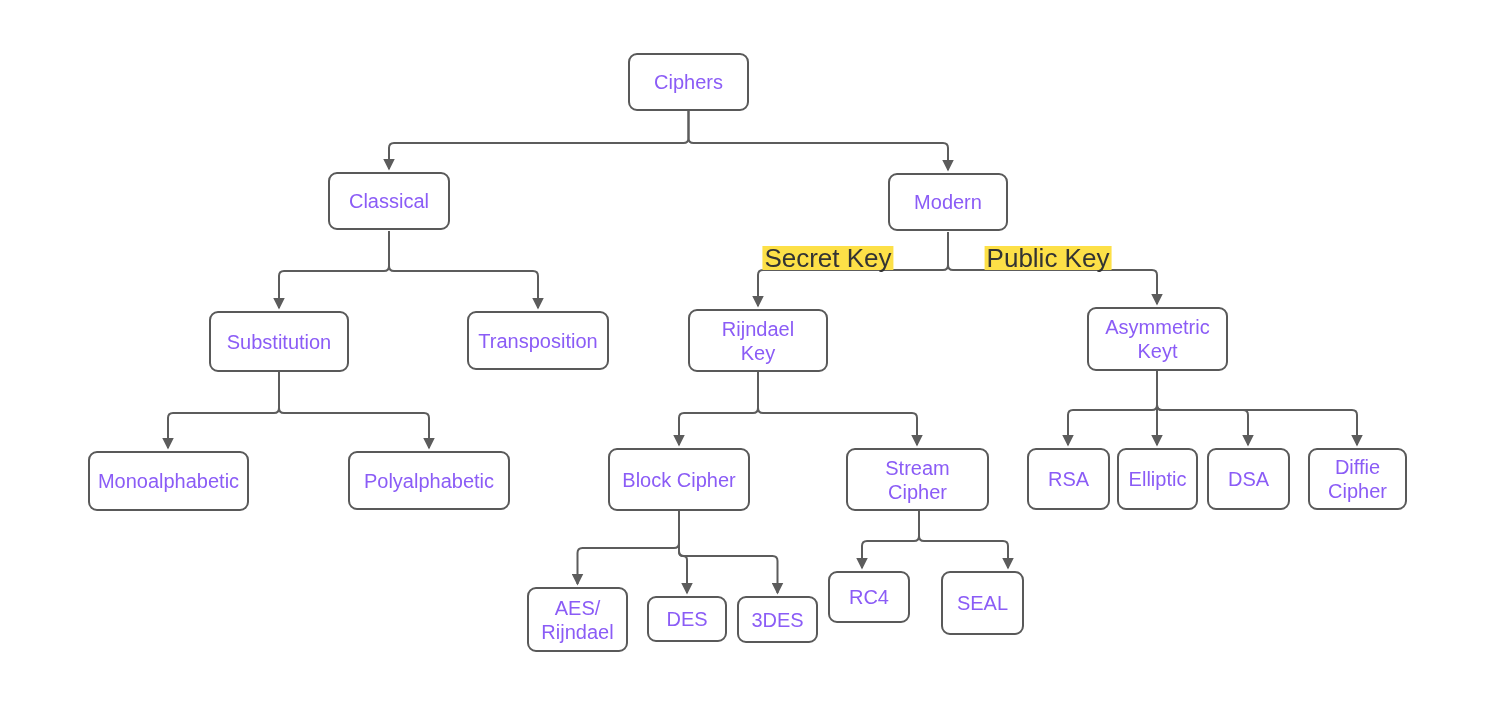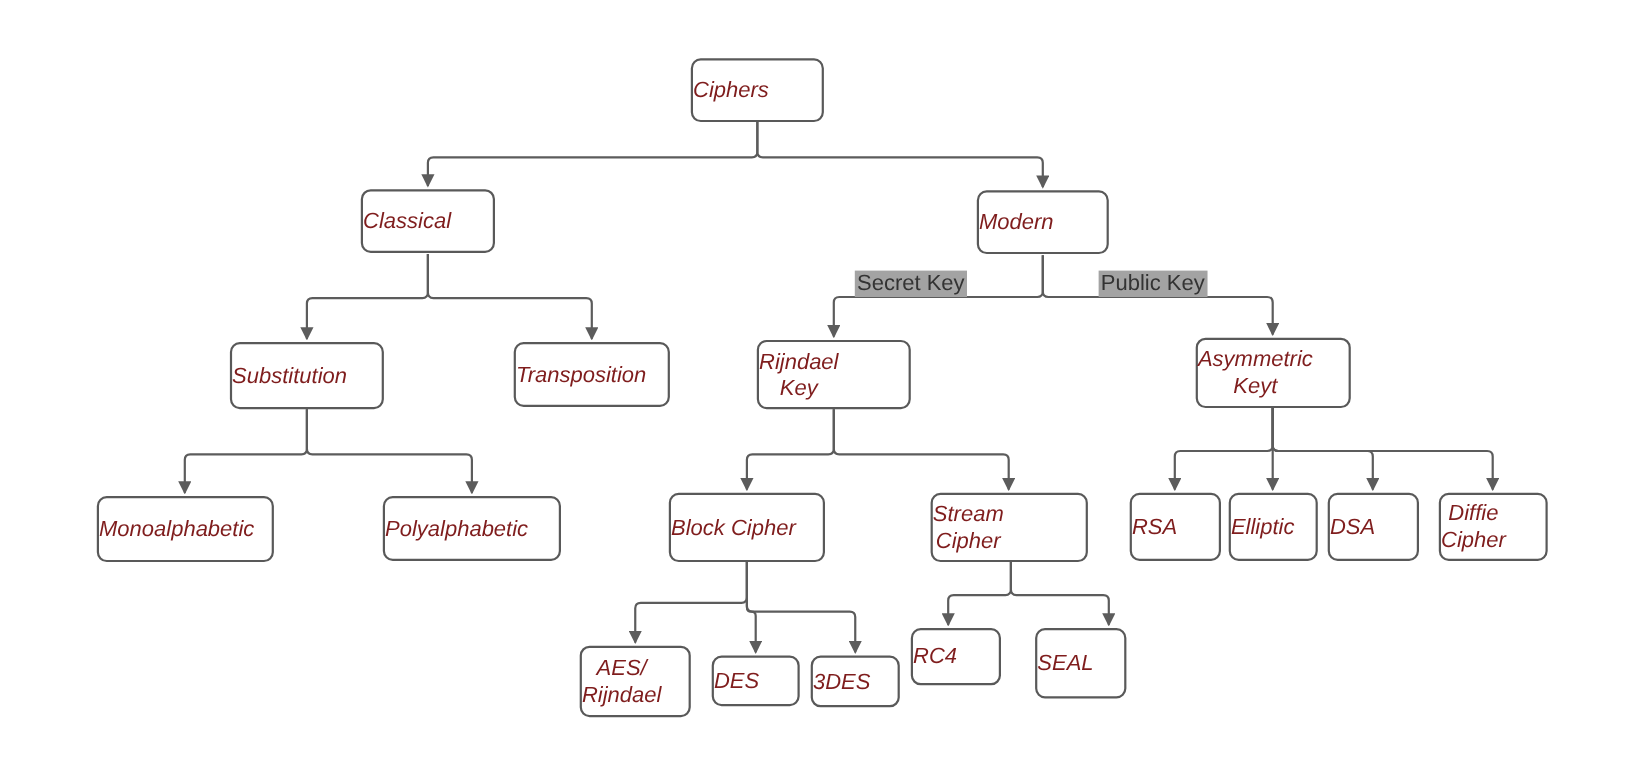--- a/index.html
+++ b/index.html
@@ -28,35 +28,35 @@
     stroke-width: 2;
   }
   .node {
     position: absolute;
     box-sizing: border-box;
     background: #ffffff;
     border: 2px solid #595959;
     border-radius: 9px;
     display: flex;
     align-items: center;
+    justify-content: center;
     text-align: center;
-    color: #7f1d1d;
+    color: #8b5cf6;
     font-size: 20px;
     line-height: 24px;
     white-space: pre-line;
-    font-style: italic;
   }
   .edge-label {
     position: absolute;
     transform: translateX(-50%);
     color: #333333;
-    font-size: 20px;
+    font-size: 26px;
     line-height: 24px;
     white-space: nowrap;
-    background: #a3a3a3;
+    background: #fde047;
     padding: 0 2px;
   }
 </style>
 </head>
 <body>
 
 <div class="canvas">
 
   <svg class="edges" viewBox="0 0 1496 704">
     <defs>

